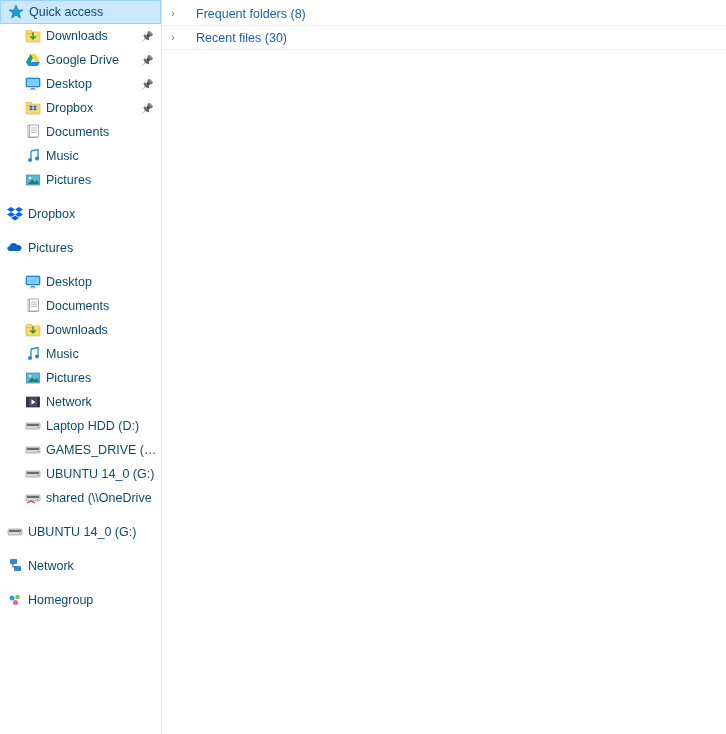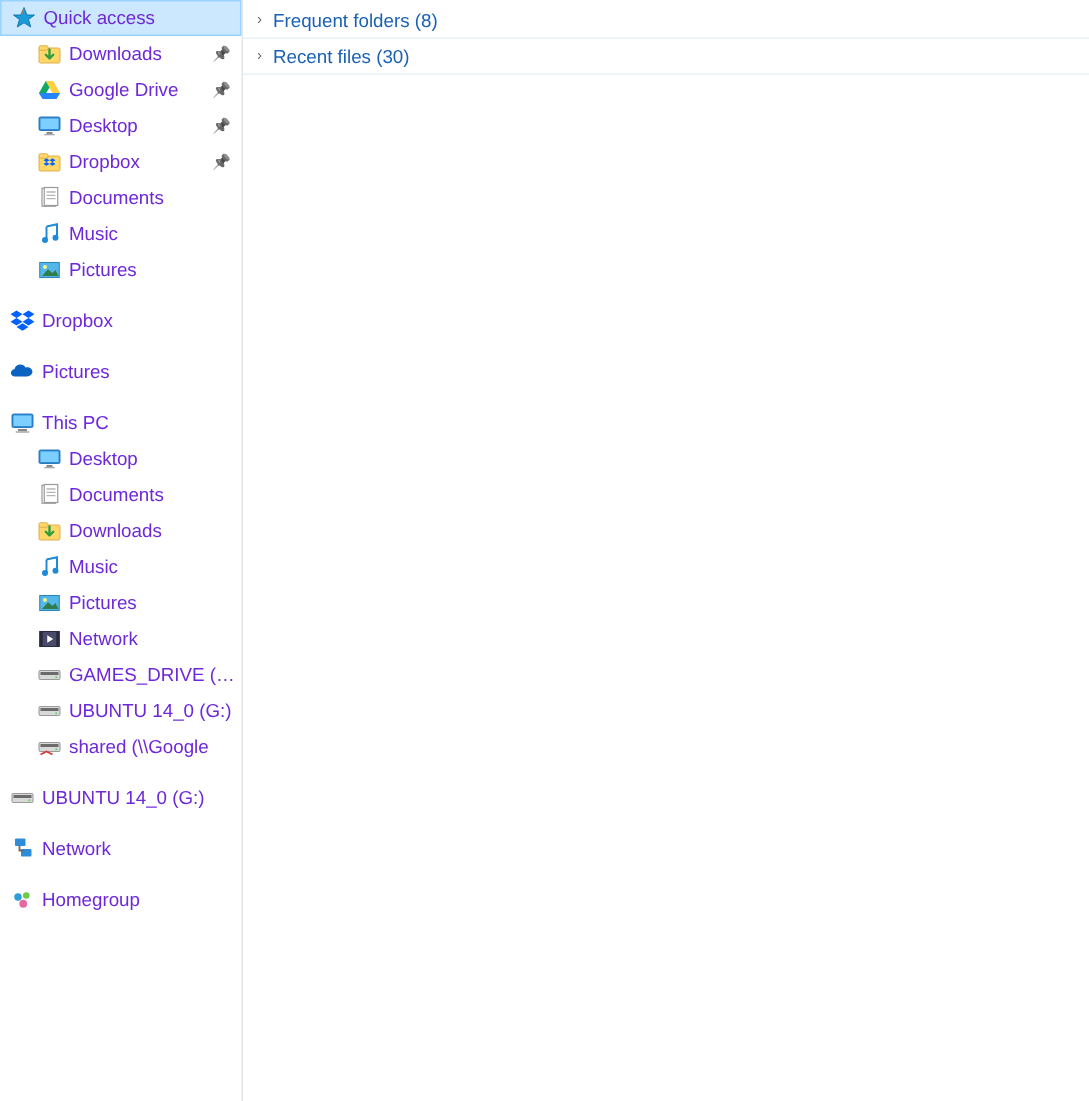--- a/index.html
+++ b/index.html
@@ -3,27 +3,27 @@
 <meta charset="utf-8">
 <style>
 * { margin:0; padding:0; box-sizing:border-box; font-family:"Segoe UI",Tahoma,sans-serif; font-size:12.5px; }
 body { background:#fff; display:flex; width:726px; height:734px; overflow:hidden; }
 .sidebar { width:162px; background:#fff; border-right:1px solid #e5e5e5; overflow-y:auto; }
 .row { display:flex; align-items:center; height:24px; padding:0 4px 0 0; cursor:default; position:relative; }
 .row.selected { background:#cce8ff; border:1px solid #99d1ff; }
 .ind { display:inline-block; }
 .ind0 { width:4px; } .ind1 { width:22px; }
 .icon { width:18px; height:18px; display:inline-flex; align-items:center; justify-content:center; margin:0 4px 0 2px; flex-shrink:0; }
-.label { white-space:nowrap; overflow:hidden; text-overflow:ellipsis; flex:1; color:#6d28d9; }
+.label { white-space:nowrap; overflow:hidden; text-overflow:ellipsis; flex:1; color:#0c4a6e; }
 .pin { width:14px; text-align:center; color:#7e7e7e; font-size:11px; margin-right:2px; }
 .gap { height:10px; }
 .content { flex:1; padding:2px 0 0 0; }
 .grouprow { display:flex; align-items:center; height:24px; padding-left:4px; color:#1a61b3; font-size:13px; cursor:default; border-bottom:1px solid #e8f0fa; }
 .grouprow .chev { width:14px; color:#6b6b6b; font-size:10px; display:inline-flex; justify-content:center; }
-.grouprow .glabel { margin-left:2px; }
+.grouprow .glabel { margin-left:16px; }
 svg { width:16px; height:16px; display:block; }
 </style>
 </head>
 <body>
 
 <div class="sidebar">
 
   <div class="row selected">
     <span class="ind ind0"></span>
     <span class="icon">
@@ -154,32 +154,20 @@
     <span class="icon">
       <svg viewBox="0 0 16 16">
           <path d="M3 11c-1.5 0-2.7-1-2.7-2.4 0-1.3 1-2.3 2.3-2.4C3 4.2 4.7 3 6.6 3c1.5 0 2.8.8 3.4 2 .3-.1.7-.1 1-.1 2 0 3.6 1.4 3.6 3s-1.6 3.1-3.6 3.1H3z" fill="#0a63c1"></path>
         </svg>
     </span>
     <span class="label">Pictures</span>
   </div>
 
   <div class="gap"></div>
 
-  <div class="row">
-    <span class="ind ind0"></span>
-    <span class="icon">
-      <svg viewBox="0 0 16 16">
-          <rect x="1" y="2" width="14" height="9" rx="1" fill="#2e8dd8" stroke="#2171b5" stroke-width="0.6"></rect>
-          <rect x="2" y="3" width="12" height="7" fill="#7dcfff"></rect>
-          <rect x="5" y="12" width="6" height="1.5" fill="#888"></rect>
-          <rect x="3.5" y="13.5" width="9" height="1" fill="#aaa"></rect>
-        </svg>
-    </span>
-    <span class="label">This PC</span>
-  </div>
 
   <div id="pc-items">
       <div class="row">
         <span class="ind ind1"></span>
         <span class="icon">
           <svg viewBox="0 0 16 16">
             <rect x="1" y="2" width="14" height="9" rx="1" fill="#2e8dd8" stroke="#2171b5" stroke-width="0.6"></rect>
             <rect x="2" y="3" width="12" height="7" fill="#7dcfff"></rect>
             <rect x="6" y="12" width="4" height="1.3" fill="#888"></rect>
             <rect x="4.5" y="13.3" width="7" height="0.9" fill="#aaa"></rect>
@@ -248,20 +236,31 @@
       </div>
       <div class="row">
         <span class="ind ind1"></span>
         <span class="icon">
           <svg viewBox="0 0 16 16">
             <rect x="1" y="5" width="14" height="6" rx="1" fill="#d9d9d9" stroke="#9a9a9a" stroke-width="0.7"></rect>
             <rect x="2" y="6" width="12" height="2" fill="#6b6b6b"></rect>
             <circle cx="12.5" cy="9.5" r="0.7" fill="#57d65c"></circle>
           </svg>
         </span>
+        <span class="label">Laptop HDD (D:)</span>
+      </div>
+      <div class="row">
+        <span class="ind ind1"></span>
+        <span class="icon">
+          <svg viewBox="0 0 16 16">
+            <rect x="1" y="5" width="14" height="6" rx="1" fill="#d9d9d9" stroke="#9a9a9a" stroke-width="0.7"></rect>
+            <rect x="2" y="6" width="12" height="2" fill="#6b6b6b"></rect>
+            <circle cx="12.5" cy="9.5" r="0.7" fill="#57d65c"></circle>
+          </svg>
+        </span>
         <span class="label">GAMES_DRIVE (E:)</span>
       </div>
       <div class="row">
         <span class="ind ind1"></span>
         <span class="icon">
           <svg viewBox="0 0 16 16">
             <rect x="1" y="5" width="14" height="6" rx="1" fill="#d9d9d9" stroke="#9a9a9a" stroke-width="0.7"></rect>
             <rect x="2" y="6" width="12" height="2" fill="#6b6b6b"></rect>
             <circle cx="12.5" cy="9.5" r="0.7" fill="#57d65c"></circle>
           </svg>
@@ -271,21 +270,21 @@
       <div class="row">
         <span class="ind ind1"></span>
         <span class="icon">
           <svg viewBox="0 0 16 16">
             <rect x="1" y="5" width="14" height="6" rx="1" fill="#d9d9d9" stroke="#9a9a9a" stroke-width="0.7"></rect>
             <rect x="2" y="6" width="12" height="2" fill="#6b6b6b"></rect>
             <path d="M2 13l4-2 4 2" stroke="#d43b3b" stroke-width="1.2" fill="none"></path>
             <circle cx="12.5" cy="9.5" r="0.7" fill="#57d65c"></circle>
           </svg>
         </span>
-        <span class="label">shared (\\Google</span>
+        <span class="label">shared (\\OneDrive</span>
       </div>
     </div>
 
   <div class="gap"></div>
 
   <div class="row">
     <span class="ind ind0"></span>
     <span class="icon">
       <svg viewBox="0 0 16 16">
           <rect x="1" y="5" width="14" height="6" rx="1" fill="#d9d9d9" stroke="#9a9a9a" stroke-width="0.7"></rect>

